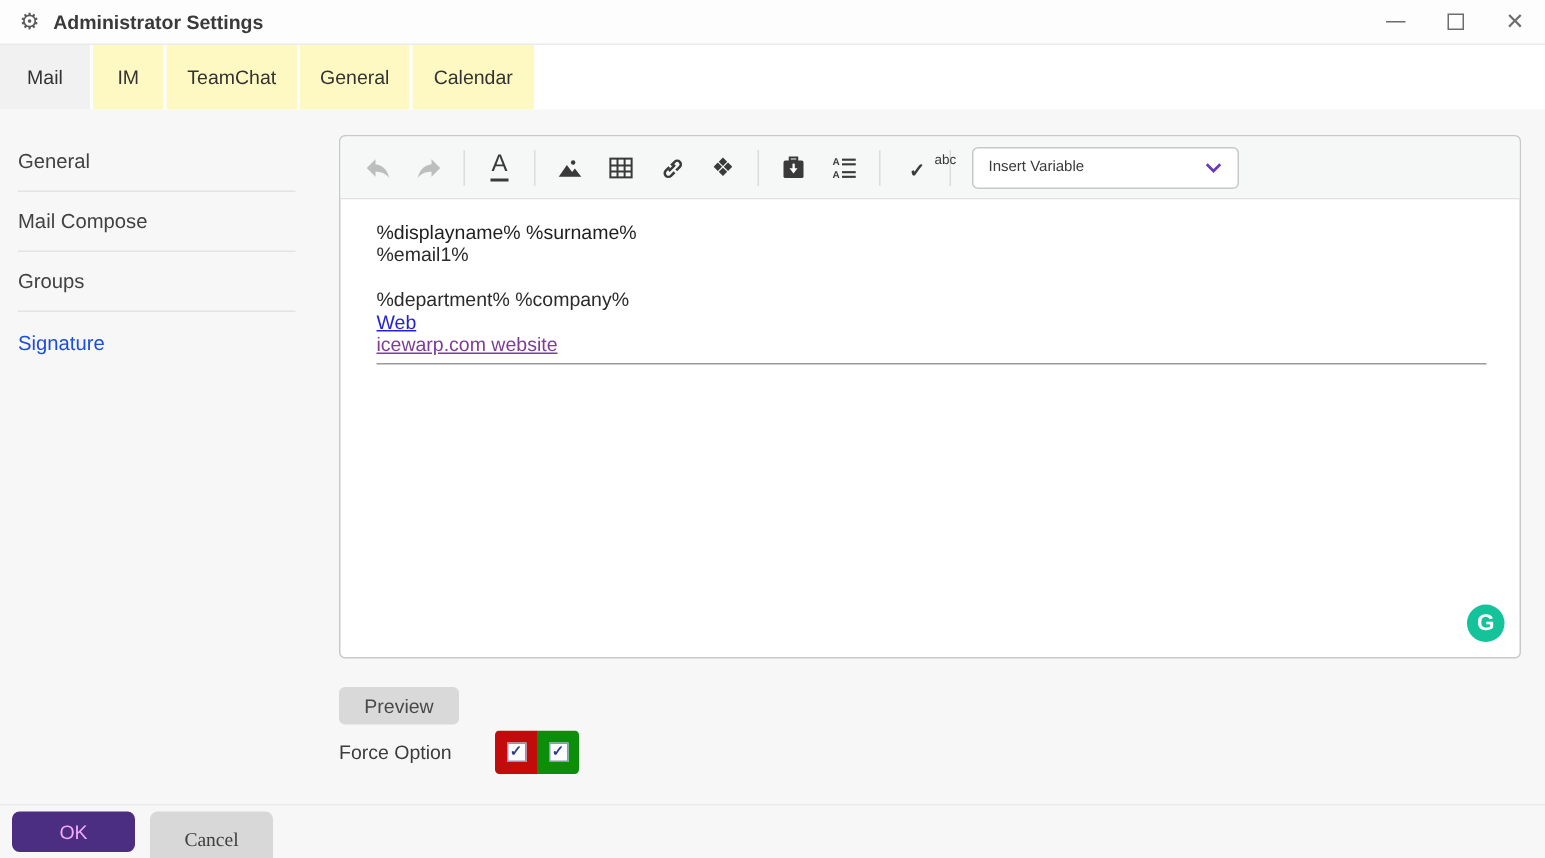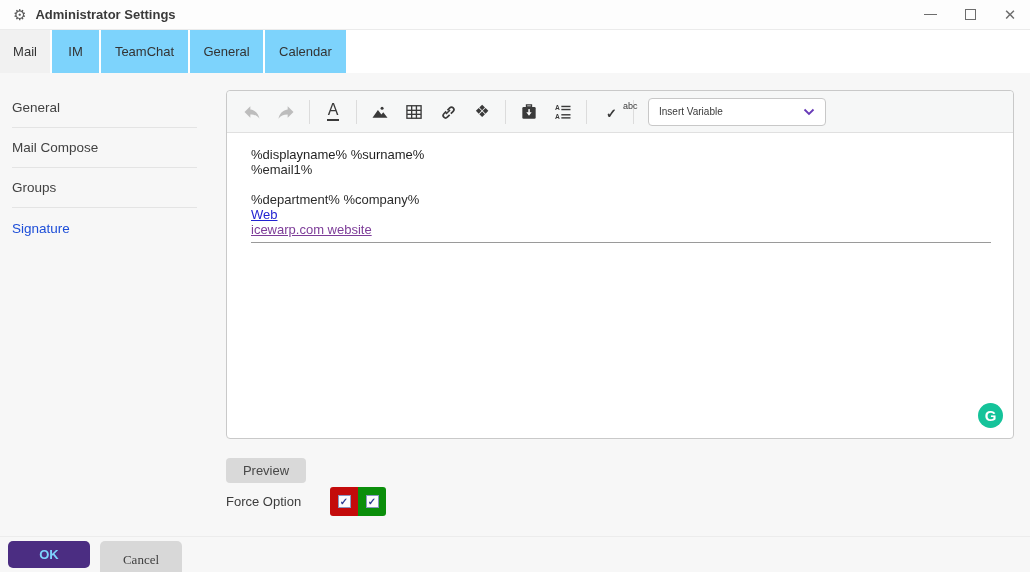--- a/index.html
+++ b/index.html
@@ -16,23 +16,23 @@
   .win-btn { width:40px; height:100%; display:flex; align-items:center; justify-content:center;
              color:#6d6d6d; cursor:default; }
   .min-glyph { width:13px; height:0; border-top:1.6px solid #6d6d6d; display:block; }
   .max-glyph { width:11px; height:11px; border:1.6px solid #6d6d6d; display:block; }
   .close-glyph { font-size:15px; line-height:1; color:#6d6d6d; }
 
   
   .tabrow { position:absolute; left:0; top:30px; width:1030px; height:43px; background:#ffffff;
             display:flex; gap:2px; }
   .tab { height:43px; display:flex; align-items:center; justify-content:center;
-         background:#7dd3fc; font-size:13px; color:#333; cursor:default; }
+         background:#fef9c3; font-size:13px; color:#333; cursor:default; }
   .tab.active { background:#f1f1f1; }
-  .tab-mail{width:50px}.tab-im{width:47px}.tab-teamchat{width:87px}
+  .tab-mail{width:60px}.tab-im{width:47px}.tab-teamchat{width:87px}
   .tab-general{width:73px}.tab-calendar{width:81px}.tab-domains{width:82px}
 
   
   .sidebar { position:absolute; left:12px; top:88px; width:185px; }
   .side-item { height:40px; display:flex; align-items:center; font-size:13.5px; color:#424242;
                border-bottom:1px solid #e4e4e4; cursor:default; }
   .side-item:last-child { border-bottom:none; }
   .side-item.active { color:#1d4ed8;text-align:center; }
 
   
@@ -77,21 +77,21 @@
   .tile-red { background:#c40b0b; }
   .tile-green { background:#0b8f0b; }
   .mini-check { width:13px; height:13px; background:#fcfcfc; border:1px solid #8a97c2;
                 display:flex; align-items:center; justify-content:center; font-size:10px;
                 font-weight:bold; color:#2b3990; line-height:1; }
 
   
   .footer { position:absolute; left:0; top:536px; width:1030px; height:36px;
             background:#f7f7f7; border-top:1px solid #ececec; }
   .ok-btn { position:absolute; left:8px; top:4px; width:82px; height:27px; background:#4b2d82;
-            color:#7dd3fc; font-weight:bold; font-size:13px; border:none; border-radius:5px;
+            color:#f0abfc; font-weight:normal; font-size:13px; border:none; border-radius:5px;
             font-family:inherit; cursor:pointer; }
   .cancel-btn { position:absolute; left:100px; top:4px; width:82px; height:38px;
                 background:#d8d8d8; color:#404040; font-size:13px; border:none;
                 border-radius:5px; font-family:Liberation Serif, serif; cursor:pointer; }
   svg { display:block; }
 </style>
 </head>
 <body>
 
 <div class="window">

